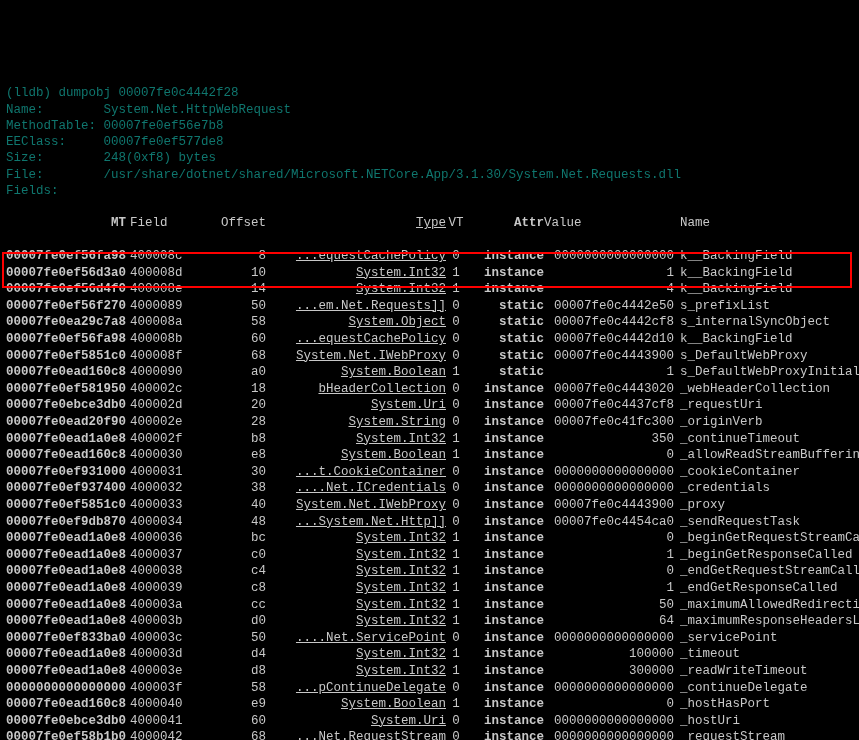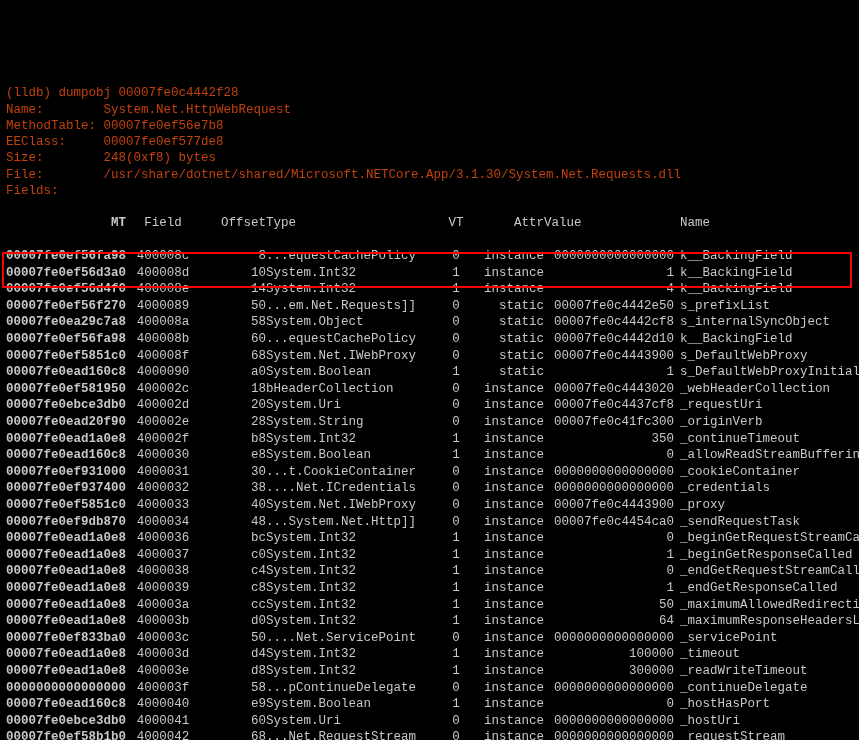--- a/index.html
+++ b/index.html
@@ -7,37 +7,37 @@
     background: #000;
     color: #c8c8c8;
     font-family: "Consolas", "Courier New", monospace;
     font-size: 12.5px;
     line-height: 1.3;
     padding: 4px 6px;
     white-space: pre;
     width: 859px;
     overflow: hidden;
   }
-  .hdr { color: #c2410c; }
+  .hdr { color: #0f766e; }
   .row { display: block; height: 16.6px; }
   .highlight-box {
     position: absolute;
     border: 2px solid #ff0000;
     left: 2px;
     top: 252px;
     width: 850px;
     height: 36px;
     pointer-events: none;
   }
   .c-mt     { display:inline-block; width: 120px; text-align:right;font-weight:bold; }
-  .c-field  { display:inline-block; width: 70px;  text-align:center; padding-left:4px;}
+  .c-field  { display:inline-block; width: 70px;  text-align:left; padding-left:4px;}
   .c-offset { display:inline-block; width: 70px;  text-align:right; }
-  .c-type   { display:inline-block; width: 180px; text-align:left; }
+  .c-type   { display:inline-block; width: 180px; text-align:right;text-decoration:underline; }
   .c-vt     { display:inline-block; width: 20px;  text-align:center; }
-  .c-attr   { display:inline-block; width: 78px;  text-align:right; padding-left:2px;}
+  .c-attr   { display:inline-block; width: 78px;  text-align:right; padding-left:2px;font-weight:bold;}
   .c-value  { display:inline-block; width: 130px; text-align:right; }
   .c-name   { display:inline-block; padding-left:6px; }
   .hdrrow .c-mt   { text-align:right; }
   .hdrrow .c-value{ text-align:left; }
   .hdrrow .c-name { padding-left:6px;}
 </style>
 </head>
 <body>
 
 

